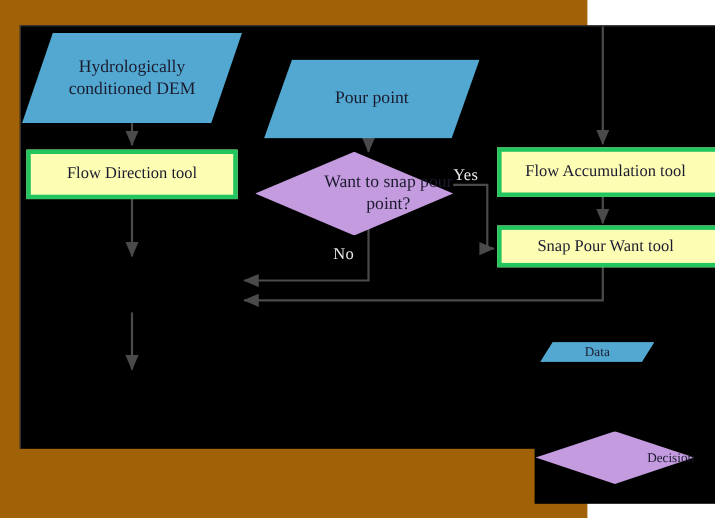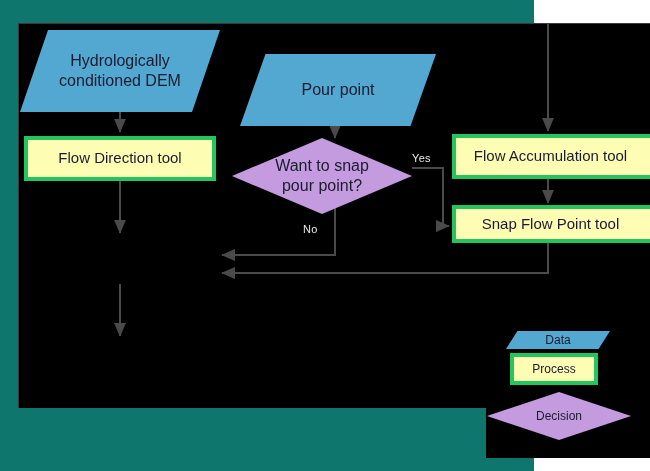--- a/index.html
+++ b/index.html
@@ -1,17 +1,17 @@
 <!DOCTYPE html>
 <html><head>
 <meta charset="utf-8">
 <style>
   html,body{margin:0;padding:0;background:#ffffff;}
   body{width:650px;height:471px;overflow:hidden;font-family:"Liberation Sans",sans-serif;}
-  #stage{position:relative;width:534px;height:471px;background:#0f766e;}
+  #stage{position:relative;width:534px;height:471px;background:#a16207;font-family:Liberation Serif, serif;}
 
   
   .canvas-main{position:absolute;left:18px;top:23px;width:632px;height:385px;background:#000000;
                border-top:1px solid #3a3a3a;border-left:1px solid #3a3a3a;box-sizing:border-box;}
   .canvas-sub{position:absolute;left:486px;top:405px;width:164px;height:53px;background:#000000;}
 
   .layer{position:absolute;left:0;top:0;width:650px;height:471px;}
   svg.layer{overflow:visible;}
 
   .shape{position:absolute;display:flex;align-items:center;justify-content:center;
@@ -19,26 +19,26 @@
 
   
   .process{background:#fdfdb4;border:4px solid #22c55e;font-size:15px;}
   .process.legend{font-size:12px;}
 
   
   .data{background:#52a8d0;font-size:16px;}
   .data.legend{font-size:12px;}
 
   
-  .decision{font-size:16px;}
+  .decision{font-size:16px;justify-content:flex-end;}
   .diamond-bg{position:absolute;left:0;top:0;width:100%;height:100%;
               background:#c39bde;clip-path:polygon(50% 0,100% 50%,50% 100%,0 50%);}
   .diamond-txt{position:relative;z-index:2;}
 
-  .branch-label{position:absolute;font-size:11px;color:#e8e8e8;letter-spacing:.3px;}
+  .branch-label{position:absolute;font-size:15px;color:#e8e8e8;letter-spacing:.3px;}
 
   .edge{stroke:#4a4a4a;stroke-width:2;fill:none;}
 </style>
 </head>
 <body>
 
 <div id="stage">
 
   <div class="canvas-main"></div>
   <div class="canvas-sub"></div>
@@ -92,32 +92,29 @@
 
   <div class="shape decision" style="left:232px;top:138px;width:180px;height:76px;">
     <div class="diamond-bg"></div>
     <span class="diamond-txt" style="max-width:118px;">Want to snap pour point?</span>
   </div>
 
   <div class="branch-label" style="left:412px;top:152px;">Yes</div>
   <div class="branch-label" style="left:303px;top:223px;">No</div>
 
   <div class="shape process" style="left:452px;top:205px;width:215px;height:38px;">
-    <span style="margin-right:18px;">Snap Flow Point tool</span>
+    <span style="margin-right:18px;">Snap Pour Want tool</span>
   </div>
 
 
 
-  <div class="shape data legend" style="left:506px;top:311px;width:104px;height:18px;
-              clip-path:polygon(11% 0,100% 0,89% 100%,0 100%);margin-top:20px;">
+  <div class="shape data legend" style="left:491px;top:311px;width:104px;height:18px;
+              clip-path:polygon(11% 0,100% 0,89% 100%,0 100%);">
     <span>Data</span>
   </div>
 
-  <div class="shape process legend" style="left:510px;top:353px;width:88px;height:32px;">
-    <span>Process</span>
-  </div>
 
   <div class="shape decision legend" style="left:487px;top:392px;width:144px;height:48px;font-size:12px;">
     <div class="diamond-bg"></div>
     <span class="diamond-txt">Decision</span>
   </div>
 
 </div>
 
 </body></html>

